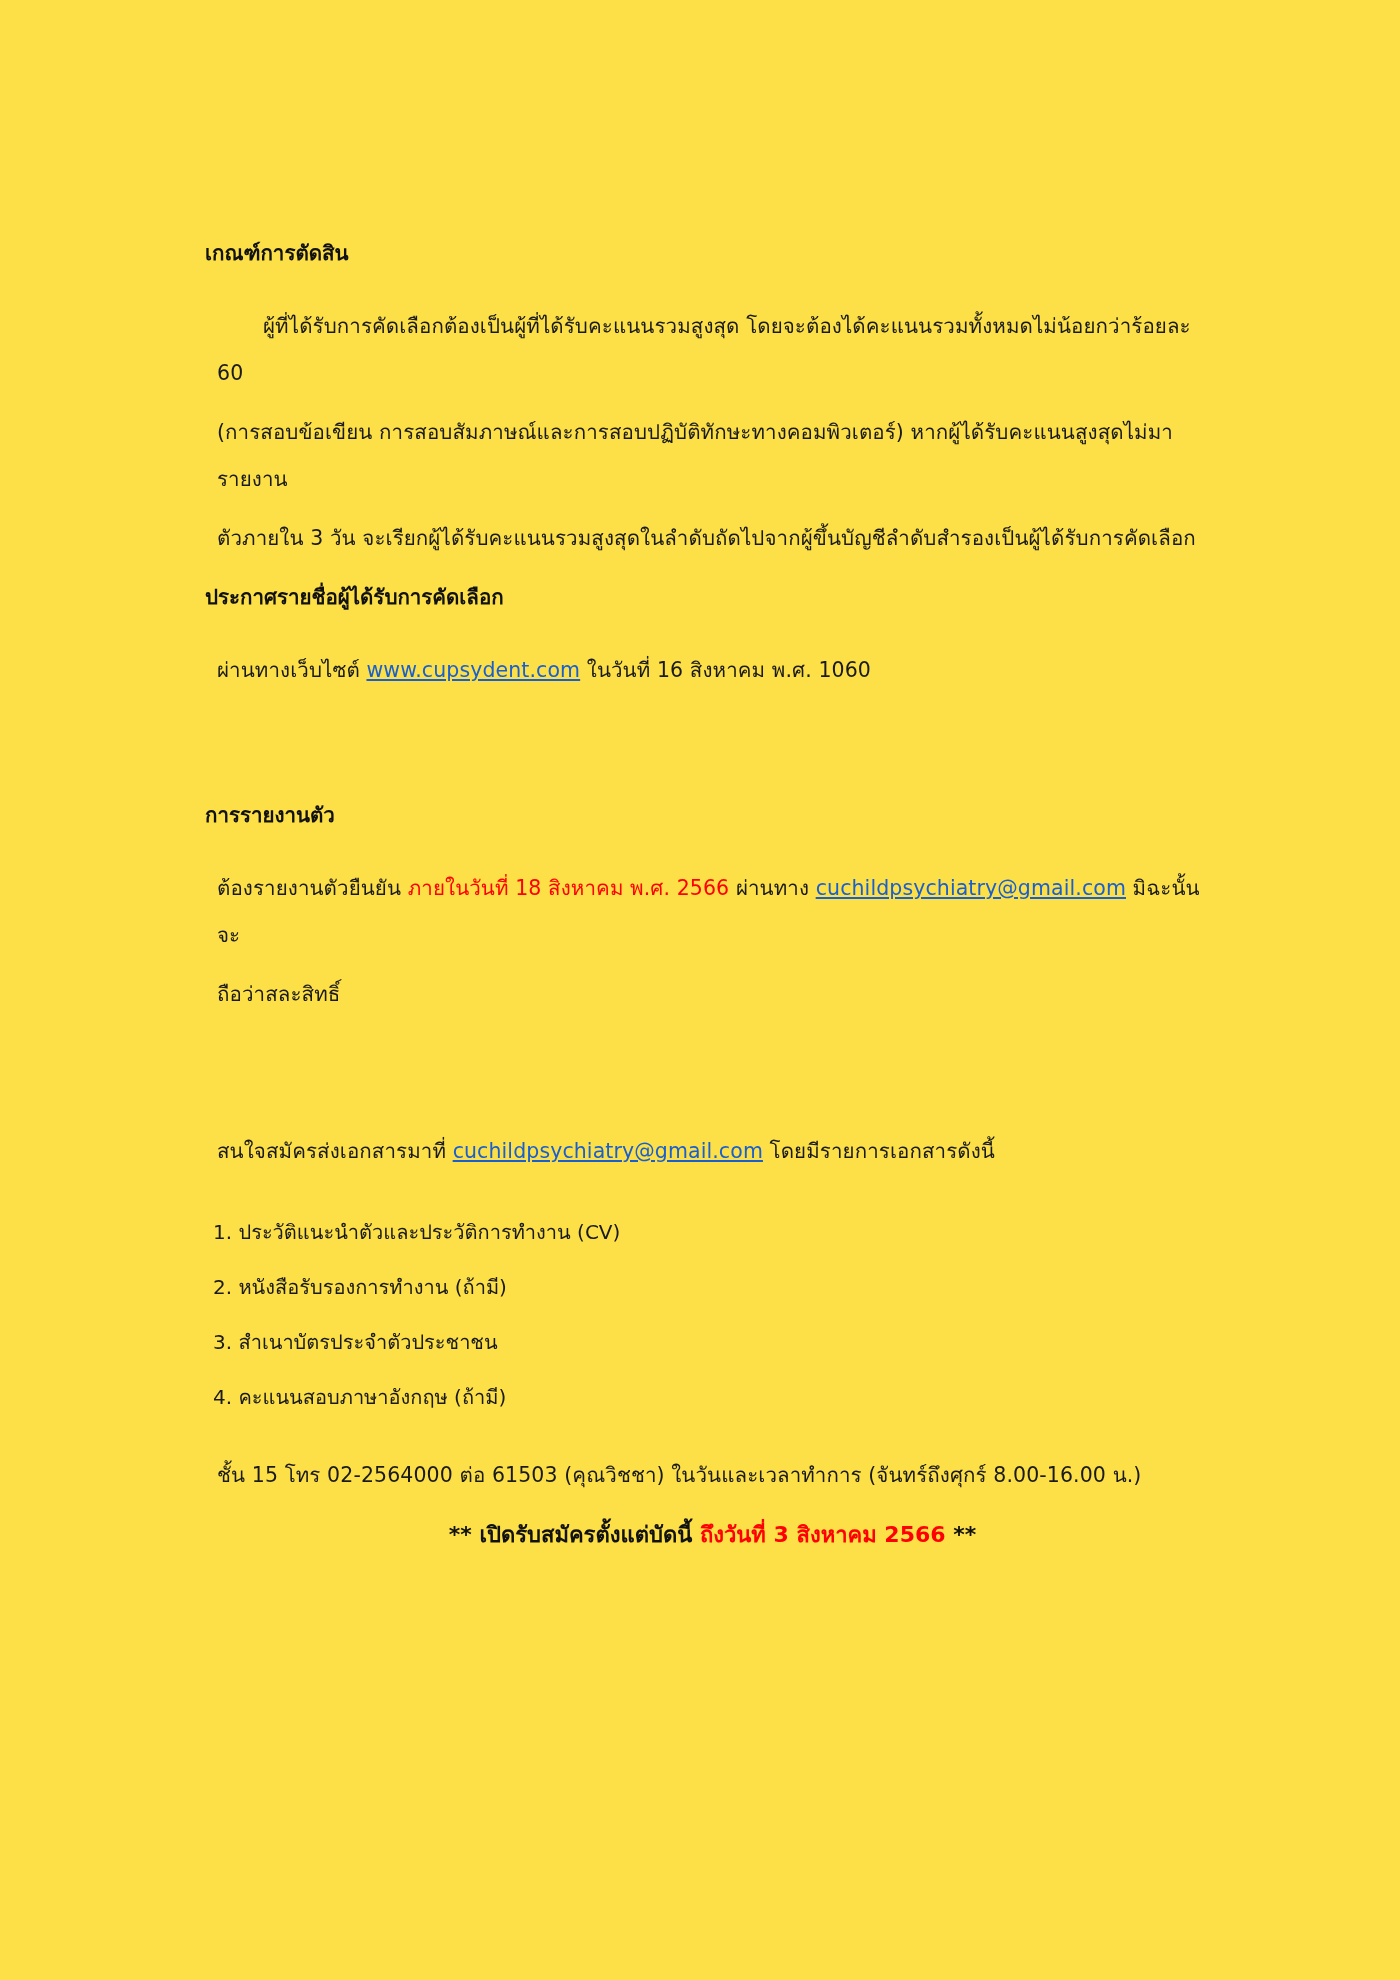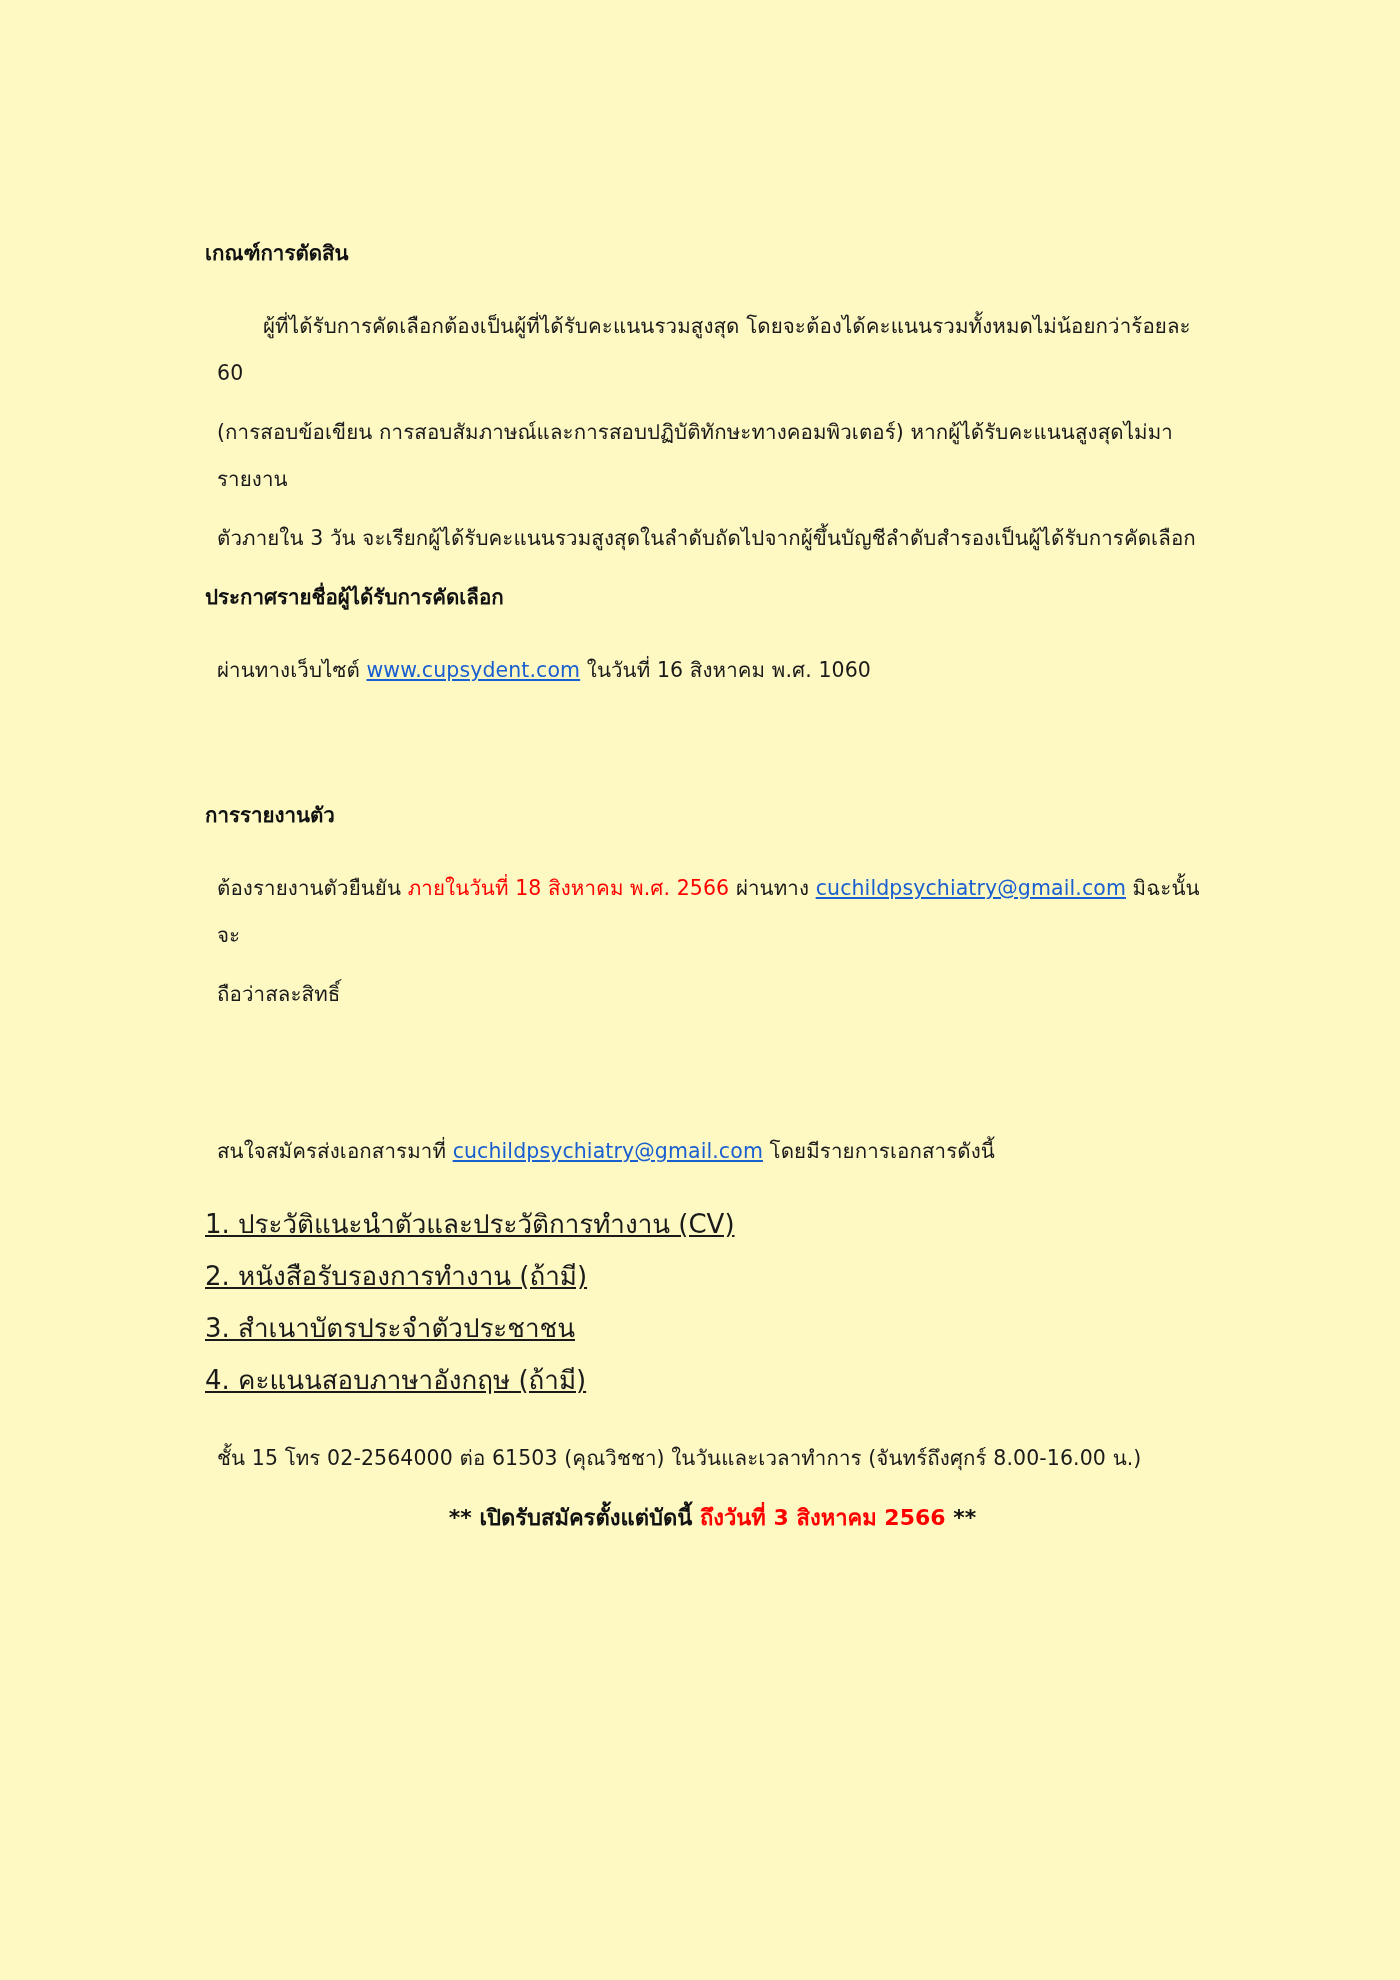--- a/index.html
+++ b/index.html
@@ -3,21 +3,21 @@
 <meta charset="utf-8">
 <style>
   html, body {
     margin: 0;
     padding: 0;
     background: #7a7a7a;
   }
   .page {
     width: 1400px;
     height: 1980px;
-    background: #fef9c3;
+    background: #fde047;
     margin: 0 auto;
     position: relative;
     box-sizing: border-box;
     overflow: hidden;
     font-family: "DejaVu Sans", "Liberation Sans", sans-serif;
   }
   .content {
     position: absolute;
     left: 205px;
     top: 230px;
@@ -50,25 +50,24 @@
   .gap-xl { height: 86px; }
   .link {
     color: #1a5fd0;
     text-decoration: underline;
     cursor: pointer;
   }
   .red {
     color: #ff0000;
   }
   .listitem {
-    margin: 0;
+    margin: 8px;
     line-height: 47px;
-    font-size: 26px;
+    font-size: 20px;
     color: #1a1a1a;
-    text-decoration: underline;
   }
   .list-wrap .listitem { margin-bottom: 5px; }
   .final {
     text-align: center;
     font-weight: bold;
     font-size: 22px;
     line-height: 47px;
     color: #111111;
     margin-top: 8px;
   }

